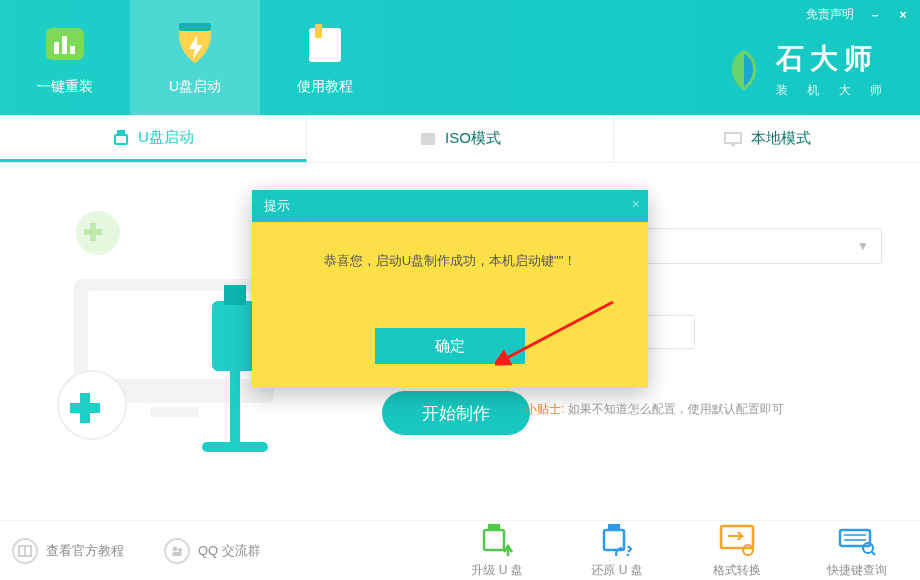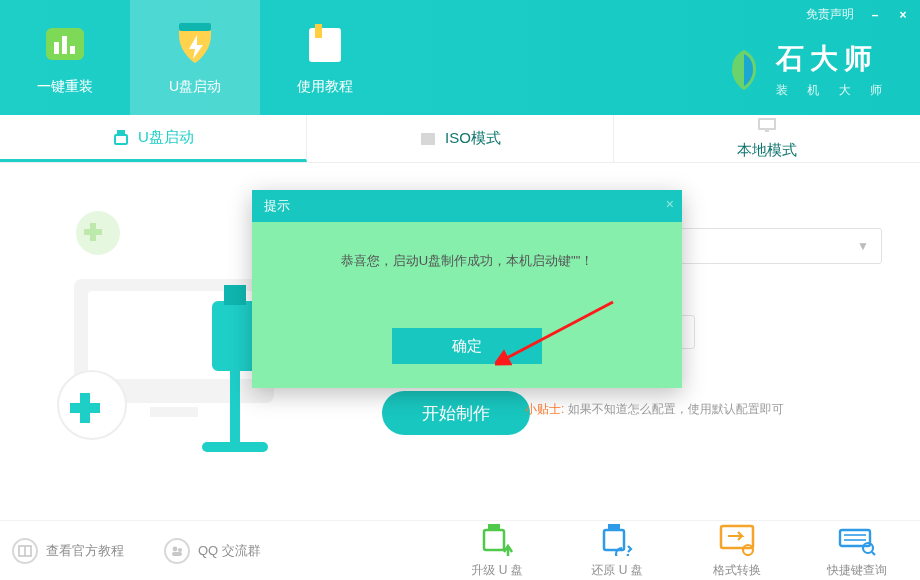--- a/index.html
+++ b/index.html
@@ -17,21 +17,21 @@
   .brand .title { font-size: 28px; font-weight: 800; letter-spacing: 6px; color:#fff; }
   .brand .sub { font-size: 12px; letter-spacing: 8px; color: #dff8f6; margin-top: 4px; }
   .brand-logo { width:44px; height:44px; }
 
   .sysbar { position: absolute; right: 10px; top: 6px; display:flex; align-items:center; gap:14px; color:#dff8f6; font-size:12px; }
   .sysbtn { width:14px; height:14px; display:inline-flex; align-items:center; justify-content:center; cursor:pointer; color:#fff; font-weight:bold; }
 
   
   .modebar { height: 48px; display:flex; border-bottom:1px solid #eee; }
   .modetab { flex:1; display:flex; align-items:center; justify-content:center; gap:8px; font-size:15px; color:#0f766e; border-right:1px solid #eee; cursor:pointer; }
-  .modetab:last-child{ border-right:none;flex-direction:column;}
+  .modetab:last-child{ border-right:none;}
   .modetab.active { color:#1ecfc8; border-bottom:3px solid #1ecfc8; }
 
   
   .main { position:relative; height: calc(580px - 115px - 48px - 60px); }
   .illus { position:absolute; left:40px; top:30px; width:260px; height:260px; }
 
   .start-btn { position:absolute; left:382px; top:228px; width:148px; height:44px; background:#18c7bf; color:#fff; border-radius:22px; display:flex; align-items:center; justify-content:center; font-size:17px; cursor:pointer; }
 
   .tip { position:absolute; left:525px; top:238px; font-size:12px; color:#9c9c9c; }
   .tip .hot { color:#ff7a2d; }
@@ -43,21 +43,21 @@
 
   
   .bottom { position:absolute; bottom:0; left:0; right:0; height:60px; display:flex; align-items:center; padding:0 12px; border-top:1px solid #f2f2f2;gap:18px; }
   .blink { display:flex; align-items:center; gap:8px; color:#8f8f8f; font-size:13px; margin-right:22px; cursor:pointer;}
   .bcircle{ width:26px; height:26px; border:2px solid #d8d8d8; border-radius:50%; display:flex; align-items:center; justify-content:center; }
   .spacer{ flex:1;}
   .action { width:102px; display:flex; flex-direction:column; align-items:center; gap:6px; font-size:12px; color:#8f8f8f; cursor:pointer;}
   .action .aic { width:38px; height:34px; }
 
   
-  .modal { position:absolute; left:252px; top:190px; width:430px; background:#86efac; box-shadow:0 6px 22px rgba(0,0,0,.25); z-index:50;}
+  .modal { position:absolute; left:252px; top:190px; width:396px; background:#fde047; box-shadow:0 6px 22px rgba(0,0,0,.25); z-index:50;}
   .modal .mtitle{ height:32px; background:#18c7bf; color:#fff; font-size:13px; display:flex; align-items:center; padding:0 12px; position:relative;}
   .modal .mclose{ position:absolute; right:8px; top:6px; color:#8fe7e2; cursor:pointer; font-size:14px;}
   .modal .mbody{ padding:30px 24px 24px; text-align:center;}
   .modal .msg{ font-size:13px; color:#555; }
   .modal .ok{ margin:58px auto 0; width:150px; height:36px; background:#18c7bf; color:#fff; display:flex; align-items:center; justify-content:center; font-size:15px; cursor:pointer;}
 
   
   .arrow { position:absolute; left:495px; top:300px; width:120px; height:70px; z-index:60; pointer-events:none;}
 </style>
 </head>

